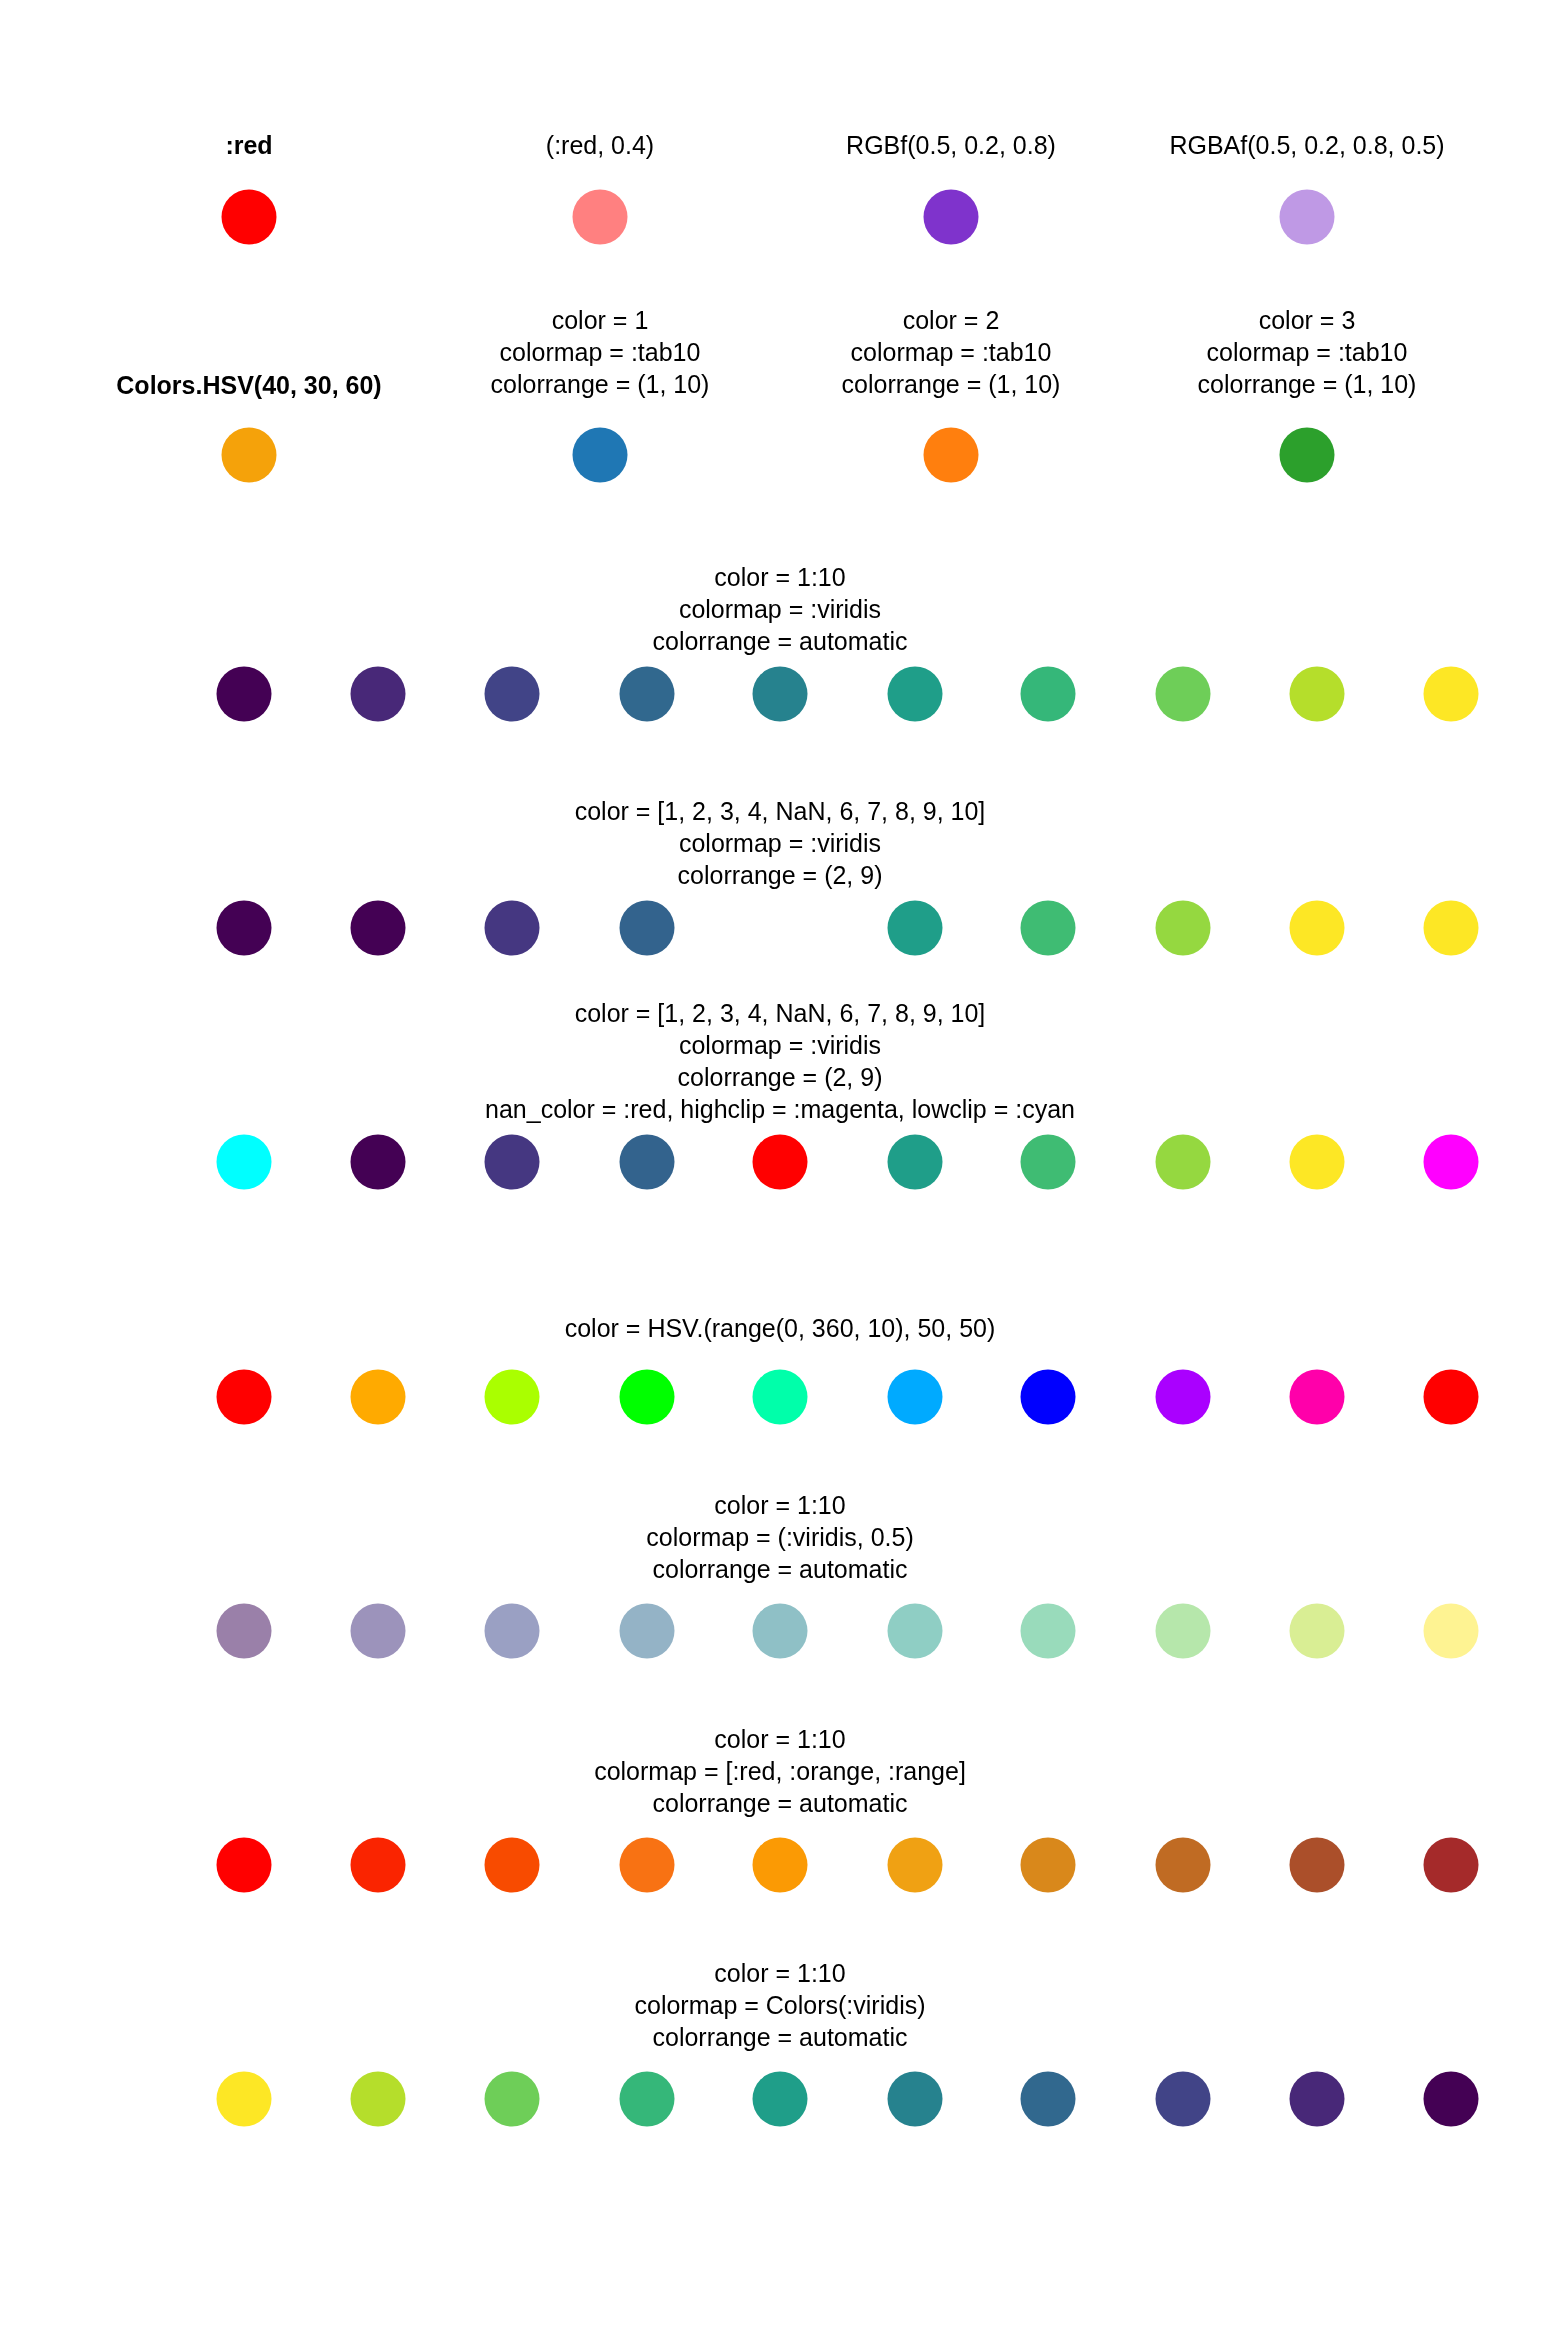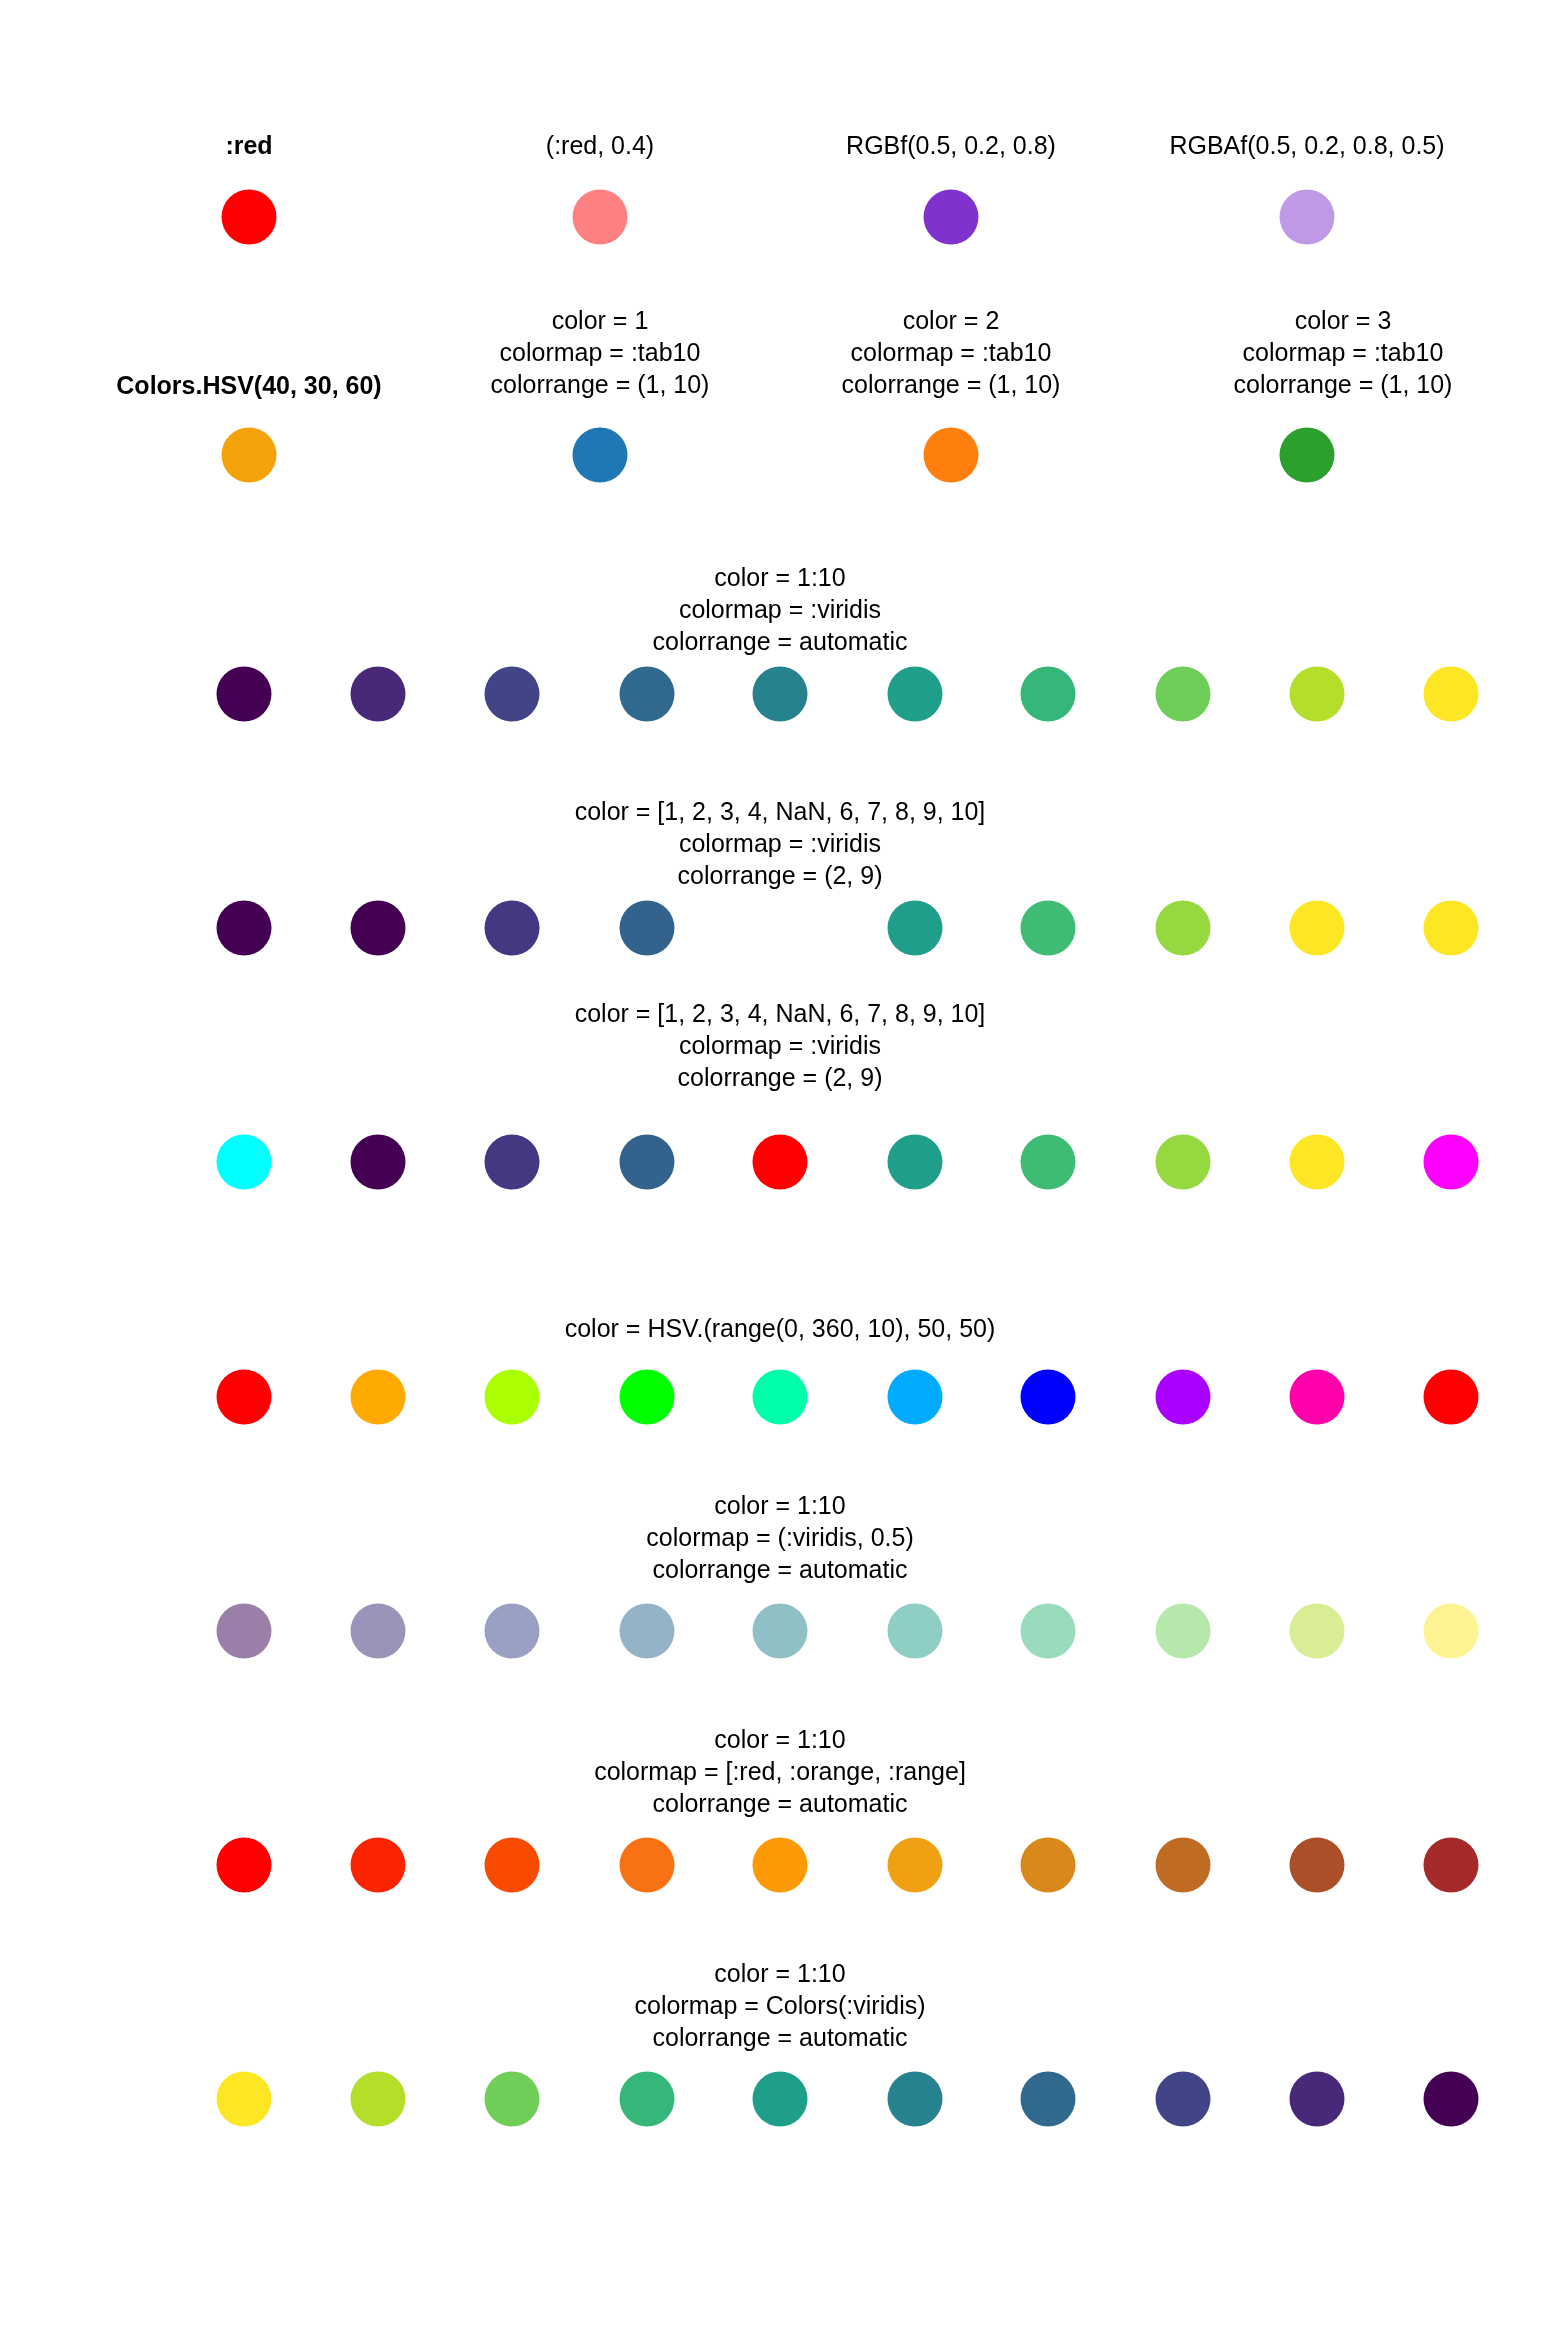--- a/index.html
+++ b/index.html
@@ -59,21 +59,21 @@
     <div class="caption" style="left: 951px; top: 129px;"><span class="line">RGBf(0.5, 0.2, 0.8)</span></div>
     <div class="dot d-single" style="left: 951px; top: 217px; background: rgb(127, 51, 204);"></div>
     <div class="caption" style="left: 1307px; top: 129px;"><span class="line">RGBAf(0.5, 0.2, 0.8, 0.5)</span></div>
     <div class="dot d-single" style="left: 1307px; top: 217px; background: rgb(191, 153, 229);"></div>
     <div class="caption" style="left: 249px; top: 369px; font-weight: bold;"><span class="line">Colors.HSV(40, 30, 60)</span></div>
     <div class="dot d-single" style="left: 249px; top: 455px; background: rgb(245, 162, 10);"></div>
     <div class="caption" style="left: 600px; top: 304px;"><span class="line">color = 1</span><span class="line">colormap = :tab10</span><span class="line">colorrange = (1, 10)</span></div>
     <div class="dot d-single" style="left: 600px; top: 455px; background: rgb(31, 119, 180);"></div>
     <div class="caption" style="left: 951px; top: 304px;"><span class="line">color = 2</span><span class="line">colormap = :tab10</span><span class="line">colorrange = (1, 10)</span></div>
     <div class="dot d-single" style="left: 951px; top: 455px; background: rgb(255, 127, 14);"></div>
-    <div class="caption" style="left: 1307px; top: 304px; margin-left: 36px;"><span class="line">color = 3</span><span class="line">colormap = :tab10</span><span class="line">colorrange = (1, 10)</span></div>
+    <div class="caption" style="left: 1307px; top: 304px;"><span class="line">color = 3</span><span class="line">colormap = :tab10</span><span class="line">colorrange = (1, 10)</span></div>
     <div class="dot d-single" style="left: 1307px; top: 455px; background: rgb(44, 160, 44);"></div>
     <div class="caption" style="left: 780px; top: 561px;"><span class="line">color = 1:10</span><span class="line">colormap = :viridis</span><span class="line">colorrange = automatic</span></div>
     <div class="dot d-row" style="left: 244px; top: 694px; background: rgb(68, 1, 84);"></div>
     <div class="dot d-row" style="left: 378px; top: 694px; background: rgb(72, 40, 120);"></div>
     <div class="dot d-row" style="left: 512px; top: 694px; background: rgb(65, 68, 135);"></div>
     <div class="dot d-row" style="left: 647px; top: 694px; background: rgb(49, 104, 142);"></div>
     <div class="dot d-row" style="left: 780px; top: 694px; background: rgb(38, 130, 142);"></div>
     <div class="dot d-row" style="left: 915px; top: 694px; background: rgb(31, 158, 137);"></div>
     <div class="dot d-row" style="left: 1048px; top: 694px; background: rgb(53, 183, 121);"></div>
     <div class="dot d-row" style="left: 1183px; top: 694px; background: rgb(110, 206, 88);"></div>
@@ -83,21 +83,21 @@
     <div class="dot d-row" style="left: 244px; top: 928px; background: rgb(68, 1, 84);"></div>
     <div class="dot d-row" style="left: 378px; top: 928px; background: rgb(68, 1, 84);"></div>
     <div class="dot d-row" style="left: 512px; top: 928px; background: rgb(69, 55, 129);"></div>
     <div class="dot d-row" style="left: 647px; top: 928px; background: rgb(51, 99, 141);"></div>
     <div class="dot d-row invisible" style="left: 780px; top: 928px; background: transparent;"></div>
     <div class="dot d-row" style="left: 915px; top: 928px; background: rgb(31, 158, 137);"></div>
     <div class="dot d-row" style="left: 1048px; top: 928px; background: rgb(63, 188, 115);"></div>
     <div class="dot d-row" style="left: 1183px; top: 928px; background: rgb(149, 216, 64);"></div>
     <div class="dot d-row" style="left: 1317px; top: 928px; background: rgb(253, 231, 37);"></div>
     <div class="dot d-row" style="left: 1451px; top: 928px; background: rgb(253, 231, 37);"></div>
-    <div class="caption" style="left: 780px; top: 997px;"><span class="line">color = [1, 2, 3, 4, NaN, 6, 7, 8, 9, 10]</span><span class="line">colormap = :viridis</span><span class="line">colorrange = (2, 9)</span></div>
+    <div class="caption" style="left: 780px; top: 997px;"><span class="line">color = [1, 2, 3, 4, NaN, 6, 7, 8, 9, 10]</span><span class="line">colormap = :viridis</span><span class="line">colorrange = (2, 9)</span><span class="line">nan_color = :red, highclip = :magenta, lowclip = :cyan</span></div>
     <div class="dot d-row" style="left: 244px; top: 1162px; background: rgb(0, 255, 255);"></div>
     <div class="dot d-row" style="left: 378px; top: 1162px; background: rgb(68, 1, 84);"></div>
     <div class="dot d-row" style="left: 512px; top: 1162px; background: rgb(69, 55, 129);"></div>
     <div class="dot d-row" style="left: 647px; top: 1162px; background: rgb(51, 99, 141);"></div>
     <div class="dot d-row" style="left: 780px; top: 1162px; background: rgb(255, 0, 0);"></div>
     <div class="dot d-row" style="left: 915px; top: 1162px; background: rgb(31, 158, 137);"></div>
     <div class="dot d-row" style="left: 1048px; top: 1162px; background: rgb(63, 188, 115);"></div>
     <div class="dot d-row" style="left: 1183px; top: 1162px; background: rgb(149, 216, 64);"></div>
     <div class="dot d-row" style="left: 1317px; top: 1162px; background: rgb(253, 231, 37);"></div>
     <div class="dot d-row" style="left: 1451px; top: 1162px; background: rgb(255, 0, 255);"></div>

